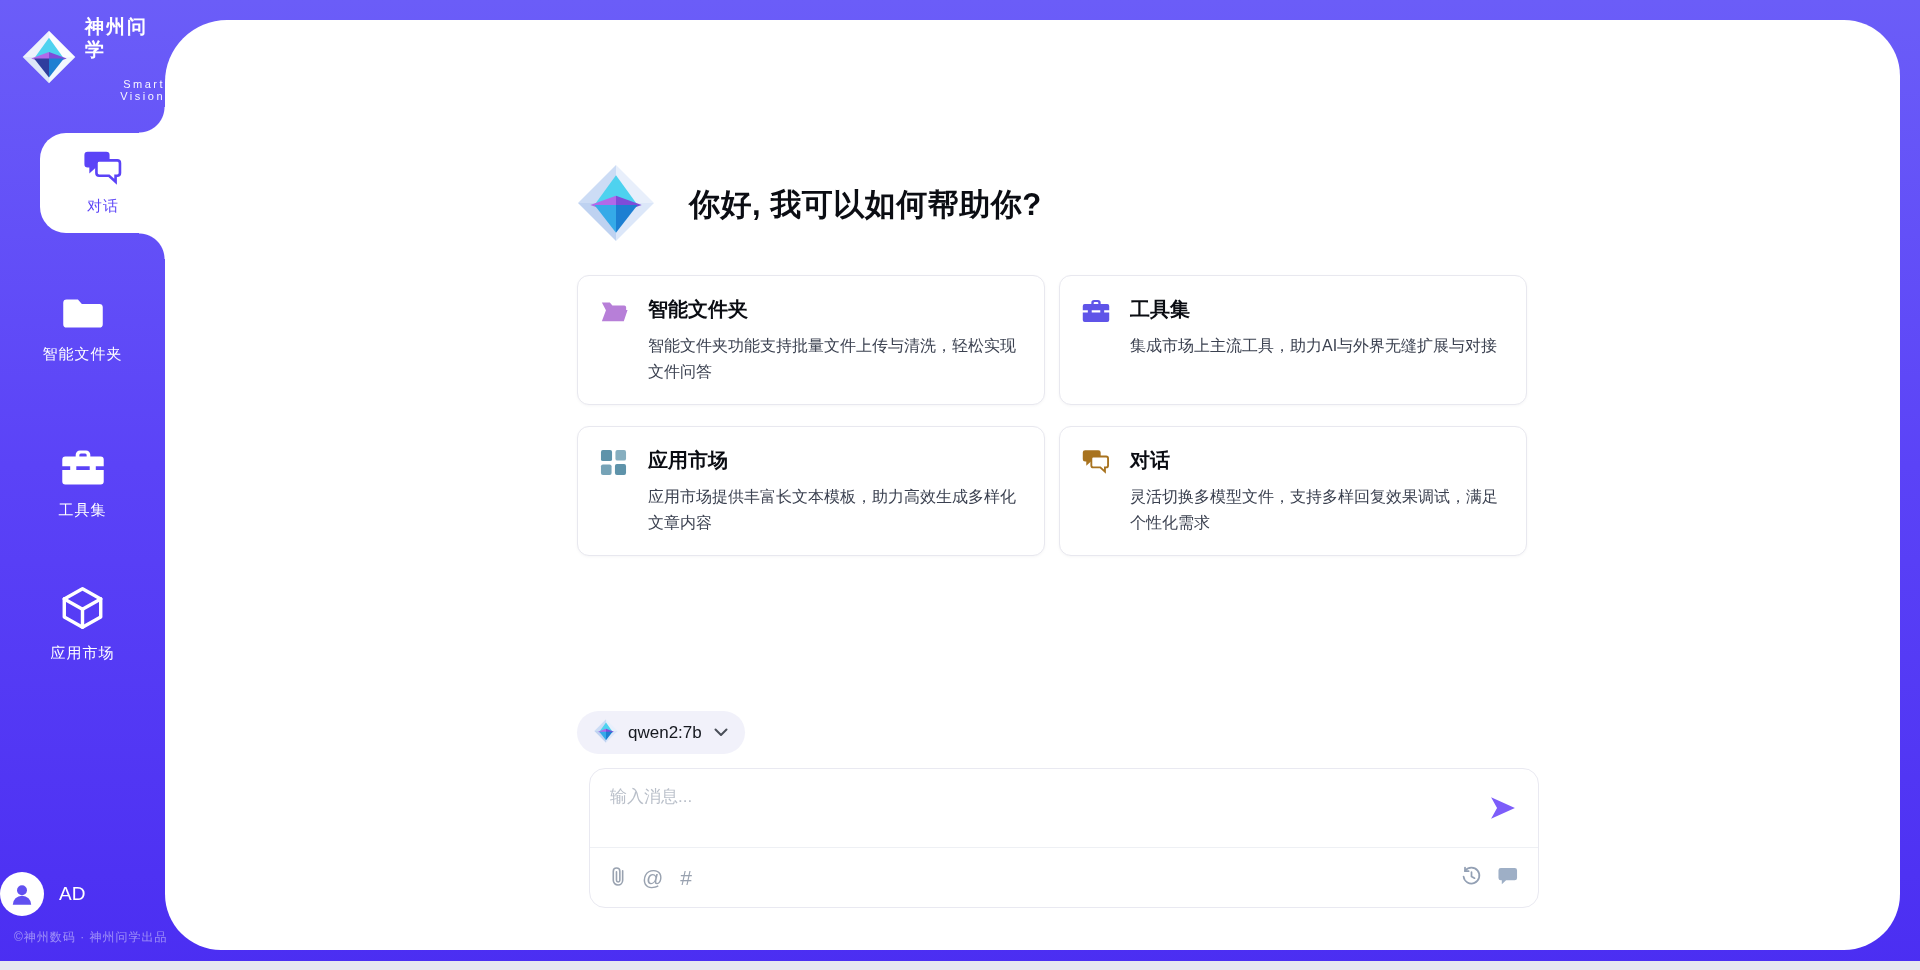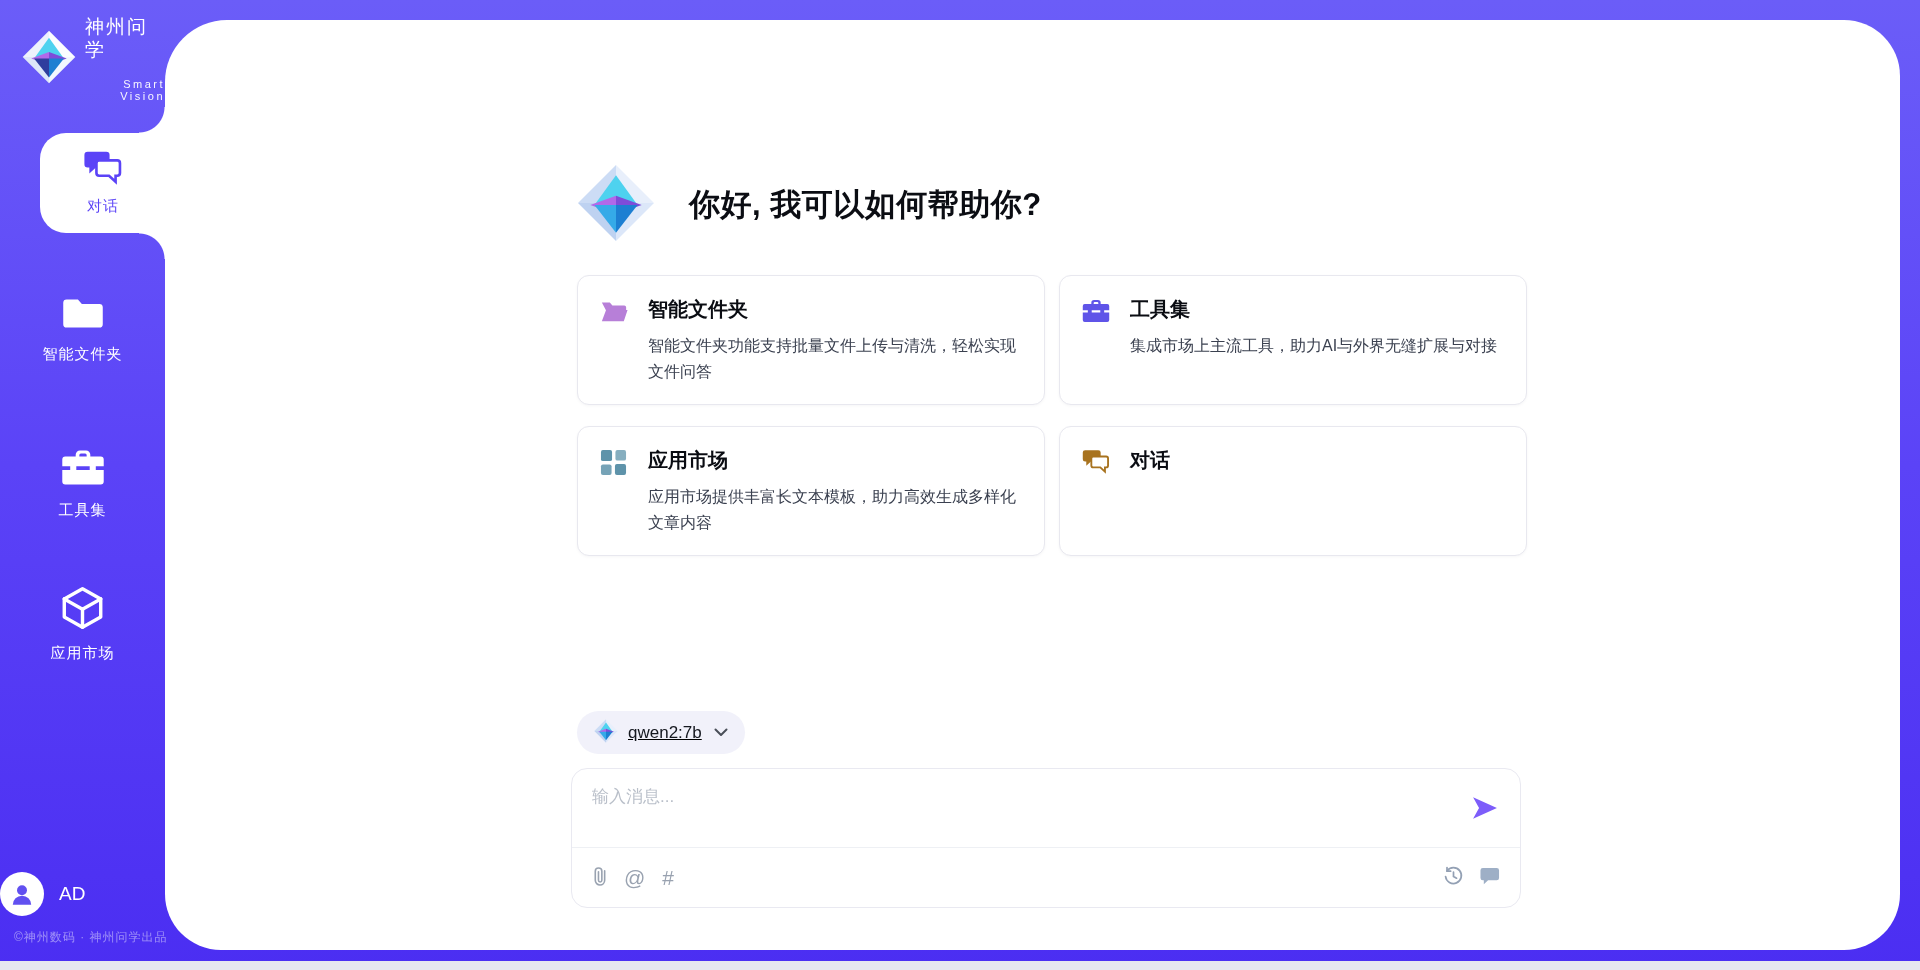--- a/index.html
+++ b/index.html
@@ -17,21 +17,21 @@
   .main-panel {
     position:absolute; left:165px; top:20px; width:1735px; height:930px;
     background:#ffffff; border-radius:62px 56px 56px 56px; z-index:1;
   }
 
   
   .sidebar { position:absolute; left:0; top:0; width:165px; height:100%; z-index:3; }
 
   .logo-block { position:absolute; left:22px; top:16px; display:flex; align-items:center; gap:9px; }
   .logo-text { display:flex; flex-direction:column; }
-  .brand-name { color:#fff; font-size:19px; font-weight:400; letter-spacing:2px; line-height:1.2; }
+  .brand-name { color:#fff; font-size:19px; font-weight:700; letter-spacing:2px; line-height:1.2; }
   .brand-sub  { color:rgba(255,255,255,.95); font-size:11px; letter-spacing:2.5px; margin-top:16px;text-align:right; }
 
   
   .active-tab {
     position:absolute; left:40px; top:133px; width:126px; height:100px;
     background:#fff; border-radius:26px 0 0 26px; z-index:2;
     display:flex; flex-direction:column; align-items:center; justify-content:center; gap:9px;
     color:#5b43f7; font-size:15px; cursor:pointer;
   }
   .fillet { position:absolute; left:139px; width:26px; height:26px; z-index:2; }
@@ -74,27 +74,27 @@
     padding:20px 22px; display:flex; gap:20px; cursor:pointer;
     box-shadow:0 1px 3px rgba(20,20,40,.04);
   }
   .card-icon { flex:0 0 28px; margin-top:2px; }
   .card-title { font-size:20px; font-weight:700; color:#0a0c12; }
   .card-desc { margin-top:10px; font-size:16px; line-height:1.6; color:#3b4150; }
 
   .model-pill {
     position:absolute; left:412px; top:691px; height:43px;
     display:inline-flex; align-items:center; gap:10px; padding:0 17px;
-    background:#f1f1fa; border-radius:22px; cursor:pointer;text-decoration:underline;
+    background:#f1f1fa; border-radius:22px; cursor:pointer;
   }
   .model-name { font-size:17px; color:#15181f; }
   .model-pill .chev { margin-left:2px; display:flex; }
 
   .composer {
-    position:absolute; left:406px; top:748px; width:950px; height:140px;
+    position:absolute; left:424px; top:748px; width:950px; height:140px;
     background:#fff; border:1.5px solid #e9e9f1; border-radius:16px;
   }
   .composer textarea {
     position:absolute; left:20px; top:16px; width:840px; height:52px;
     border:none; outline:none; resize:none; background:transparent;
     font-family:inherit; font-size:17px; color:#30343c;
   }
   .composer textarea::placeholder { color:#b9bfc9; }
   .send-btn { position:absolute; right:22px; top:28px; width:26px; height:22px; border:none; background:none; cursor:pointer; padding:0; }
   .composer-toolbar {
@@ -182,20 +182,21 @@
 
     <div class="card">
       <span class="card-icon">
         <svg width="28" height="25" viewBox="0 0 36 32">
           <path d="M4 1.5 H21 Q24 1.5 24 4.5 V13 Q24 16 21 16 H11.5 L5.5 21.5 V16 H4 Q1 16 1 13 V4.5 Q1 1.5 4 1.5 Z" fill="#a8731f"></path>
           <path d="M14.5 9.5 H31 Q33.5 9.5 33.5 12 V21 Q33.5 23.5 31 23.5 h-1.5 V29 L23.5 23.5 H14.5 Q12 23.5 12 21 V12 Q12 9.5 14.5 9.5 Z" fill="#ffffff" stroke-width="2.4" stroke="#a8731f"></path>
         </svg>
       </span>
       <div>
         <div class="card-title">对话</div>
+        <div class="card-desc">灵活切换多模型文件，支持多样回复效果调试，满足个性化需求</div>
       </div>
     </div>
   </div>
 
   <div class="model-pill">
     <span>
       <svg width="24" height="24" viewBox="0 0 76 76">
         <polygon points="38,1 1,38 38,38" fill="#ccdcf5"></polygon>
         <polygon points="38,1 75,38 38,38" fill="#e8effb"></polygon>
         <polygon points="1,38 38,75 38,38" fill="#bed2f1"></polygon>

